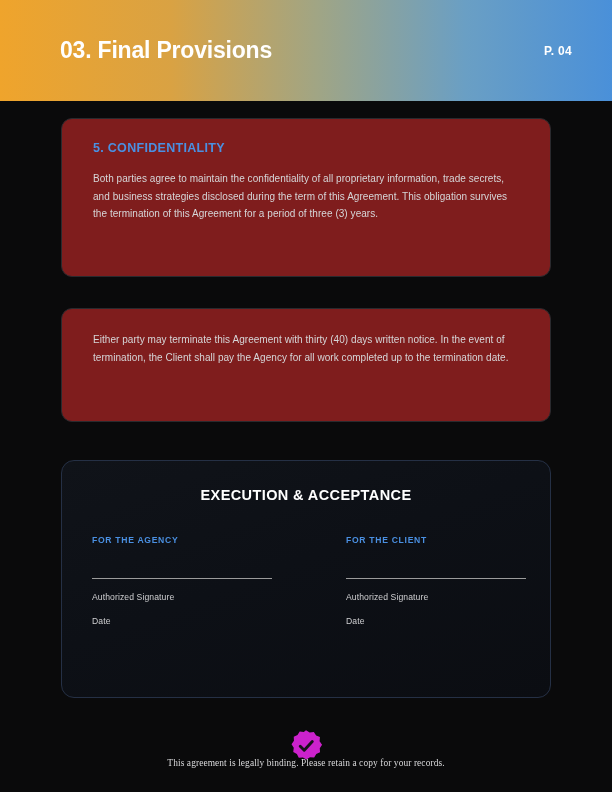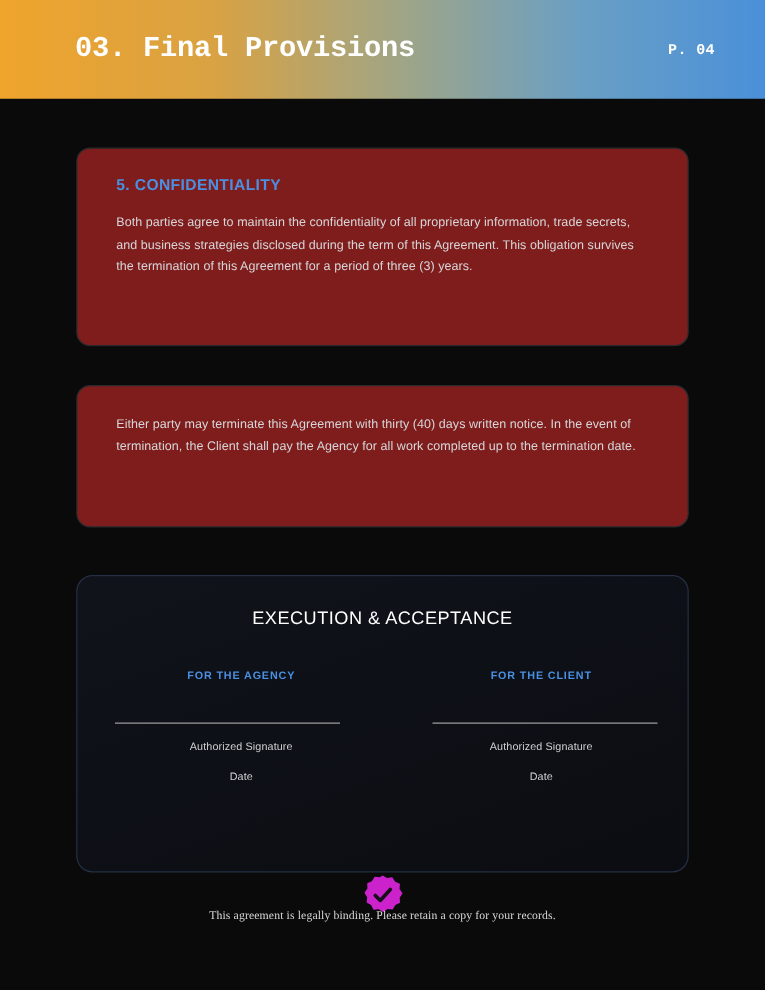--- a/index.html
+++ b/index.html
@@ -21,28 +21,27 @@
     background: #0a0a0b;
     overflow: hidden;
   }
 
   
   .header {
     position: absolute;
     left: 0;
     top: 0;
     width: 612px;
-    height: 79px;
+    height: 101px;
     background: linear-gradient(90deg, #efa42c 0%, #d9a243 28%, #a0a585 52%, #6a9fc4 76%, #4a90d9 100%);
     display: flex;
     align-items: center;
     justify-content: space-between;
     box-sizing: border-box;
     padding: 0 40px 0 60px;
-    font-family: Liberation Mono, monospace;
   }
   .header-title {
     font-size: 23px;
     font-weight: bold;
     color: #ffffff;
     letter-spacing: -0.2px;
     line-height: 1;
   }
   .header-page {
     font-size: 12px;
@@ -89,30 +88,29 @@
     width: 490px;
     height: 238px;
     box-sizing: border-box;
     background: linear-gradient(160deg, #101319 0%, #0d1016 45%, #0b0d12 100%);
     border: 1px solid #253045;
     border-radius: 13px;
     padding: 26px 30px 0 30px;
   }
   .exec-title {
     font-size: 14.5px;
-    font-weight: normal;
+    font-weight: bold;
     color: #ffffff;
     text-align: center;
     letter-spacing: 0.4px;
     margin: 0 0 32px 0;
   }
   .sig-grid {
     display: flex;
     gap: 12px;
-    text-align: center;
   }
   .sig-col {
     width: 50%;
     box-sizing: border-box;
   }
   .sig-col + .sig-col { padding-left: 40px; }
   .sig-party {
     font-size: 8.6px;
     font-weight: bold;
     color: #4a90e2;
@@ -135,21 +133,21 @@
     font-size: 8.6px;
     color: #cfcfd1;
     margin: 0;
     letter-spacing: 0.1px;
   }
 
   
   .footer {
     position: absolute;
     left: 0;
-    top: 684px;
+    top: 714px;
     width: 612px;
     height: 78px;
   }
   .verified-badge {
     position: absolute;
     left: 50%;
     top: 15px;
     transform: translateX(-50%);
     width: 34px;
     height: 34px;

